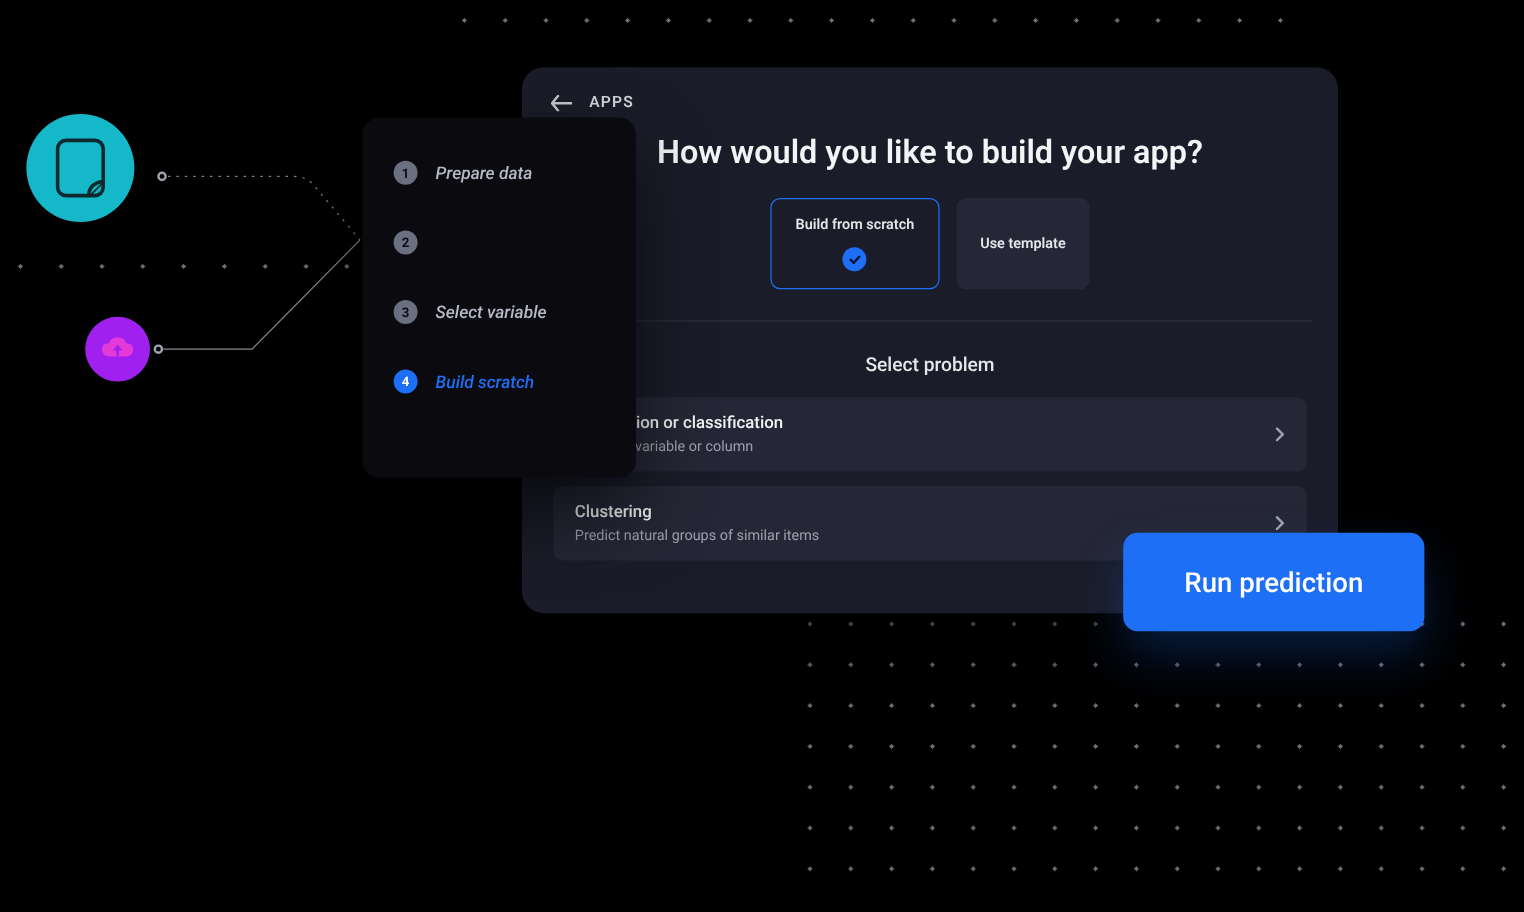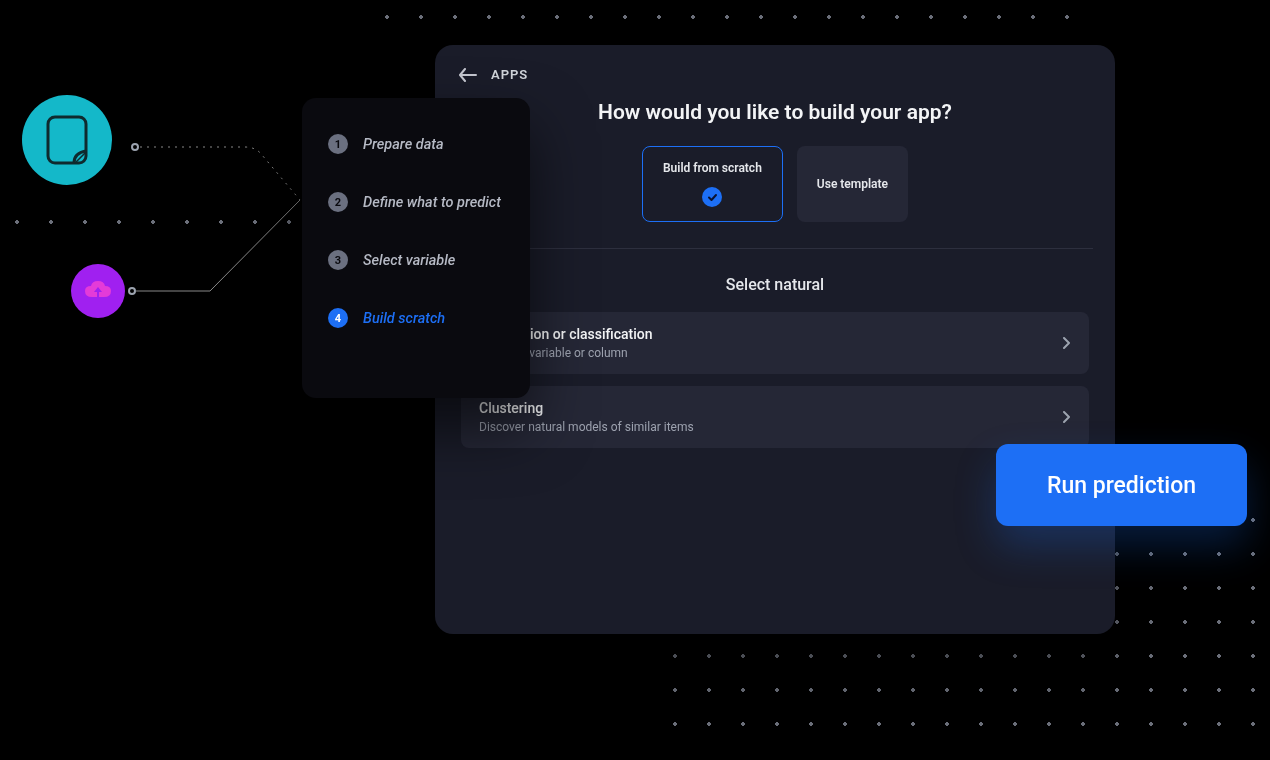--- a/index.html
+++ b/index.html
@@ -50,22 +50,22 @@
   .connectors {
     position: absolute;
     left: 0; top: 0;
     width: 400px; height: 400px;
     pointer-events: none;
   }
 
   
   .app-window {
     position: absolute;
-    left: 435px; top: 45px;
-    width: 680px; height: 589px;
+    left: 435px; top: 56px;
+    width: 680px; height: 455px;
     background: #1a1c29;
     border-radius: 18px;
     padding: 22px 24px;
     box-shadow: 0 30px 60px rgba(0,0,0,0.5);
   }
   .app-header {
     display: flex;
     align-items: center;
     gap: 14px;
     margin-bottom: 18px;
@@ -78,21 +78,21 @@
   }
   .breadcrumb {
     color: #d1d5db;
     font-size: 13px;
     letter-spacing: 1px;
     font-weight: 600;
     text-transform: uppercase;
   }
   .app-title {
     text-align: center;
-    font-size: 21px;
+    font-size: 27px;
     font-weight: 600;
     color: #f3f4f6;
     margin-bottom: 22px;
   }
   .choice-row {
     display: flex;
     justify-content: center;
     gap: 14px;
     margin-bottom: 26px;
   }
@@ -197,21 +197,21 @@
     color: #b6bac5;
     font-weight: 500;
     font-style: italic;
   }
   .step-active .step-num { background: #1d6ff5; color: #fff; }
   .step-active .step-label { color: #1d6ff5; }
 
   
   .run-btn {
     position: absolute;
-    left: 996px; top: 444px;
+    left: 936px; top: 444px;
     width: 251px; height: 82px;
     background: #1d6ff5;
     border-radius: 12px;
     display: flex;
     align-items: center;
     justify-content: center;
     color: #fff;
     font-size: 23px;
     font-weight: 500;
     cursor: pointer;
@@ -267,56 +267,55 @@
         </svg>
       </span>
     </div>
     <div class="choice-card choice-unselected">
       <span>Use template</span>
     </div>
   </div>
 
   <div class="divider"></div>
 
-  <div class="section-title">Select natural</div>
+  <div class="section-title">Select problem</div>
 
   <div class="problem-list">
     <div class="problem-card">
       <div class="problem-text">
         <div class="pt-title">Regression or classification</div>
         <div class="pt-sub">Predict a variable or column</div>
       </div>
       <span class="chevron">
         <svg width="8" height="12" viewBox="0 0 8 12" fill="none" stroke="#9ca3af" stroke-width="2" stroke-linecap="round" stroke-linejoin="round">
             <path d="M 1 1 L 6 6 L 1 11"></path>
           </svg>
       </span>
     </div>
     <div class="problem-card">
       <div class="problem-text">
         <div class="pt-title">Clustering</div>
-        <div class="pt-sub">Discover natural models of similar items</div>
+        <div class="pt-sub">Predict natural groups of similar items</div>
       </div>
       <span class="chevron">
         <svg width="8" height="12" viewBox="0 0 8 12" fill="none" stroke="#9ca3af" stroke-width="2" stroke-linecap="round" stroke-linejoin="round">
             <path d="M 1 1 L 6 6 L 1 11"></path>
           </svg>
       </span>
     </div>
   </div>
 </div>
 
 <div class="stepper">
   <div class="step">
     <span class="step-num">1</span>
     <span class="step-label">Prepare data</span>
   </div>
   <div class="step">
     <span class="step-num">2</span>
-    <span class="step-label">Define what to predict</span>
   </div>
   <div class="step">
     <span class="step-num">3</span>
     <span class="step-label">Select variable</span>
   </div>
   <div class="step step-active">
     <span class="step-num">4</span>
     <span class="step-label">Build scratch</span>
   </div>
 </div>

